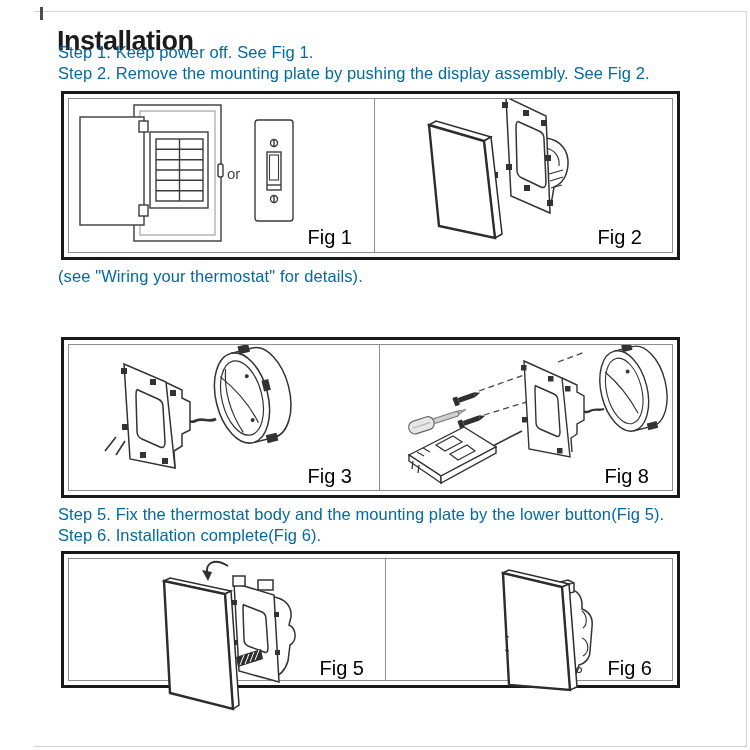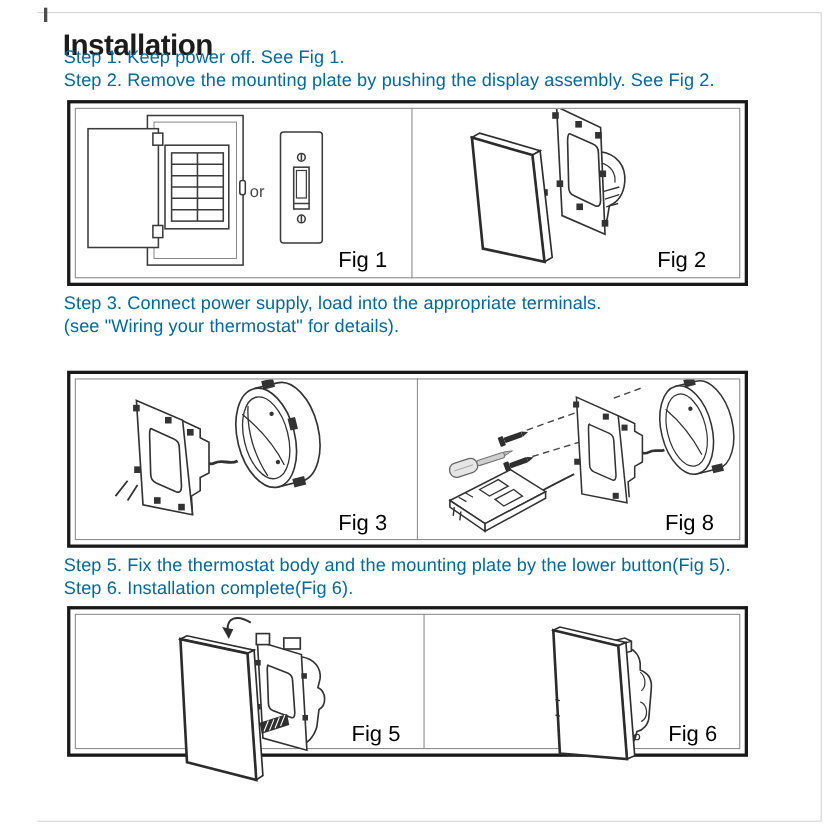--- a/index.html
+++ b/index.html
@@ -114,21 +114,20 @@
       <path d="M417,125 L472,141 L483,238 L427,226 Z" stroke-width="2.4"></path>
     </g>
   </svg>
 
   <span class="fig-label" style="right:325px;bottom:10px;">Fig 1</span>
   <span class="fig-label" style="right:35px;bottom:10px;">Fig 2</span>
   <div class="divider"></div>
 </div>
 
 <div class="step-block b2">
-  <div>Step 3. Connect power supply, load into the appropriate terminals.</div>
   <div>(see "Wiring your thermostat" for details).</div>
 </div>
 
 <div class="fig-box box2">
   <div class="inner-border"></div>
 
   <svg class="fig b2l" viewBox="57 345 310 145" preserveAspectRatio="none">
     <g transform="rotate(-14 230 398)" stroke="#333333" fill="#ffffff" stroke-width="1.5">
       <path d="M230,352 L252,352 A26,46 0 0 1 252,444 L230,444"></path>
       <ellipse cx="230" cy="398" rx="26" ry="46"></ellipse>

